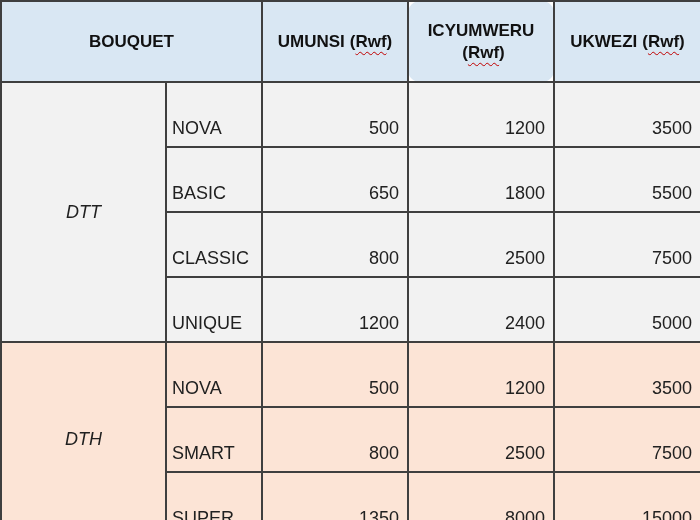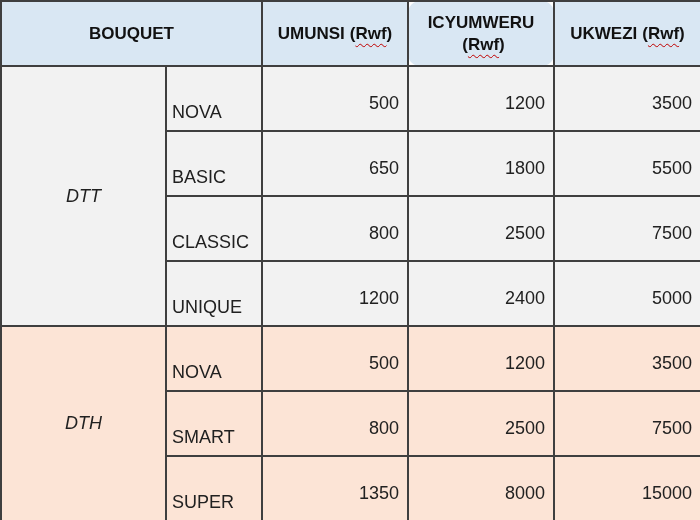--- a/index.html
+++ b/index.html
@@ -23,21 +23,21 @@
     width: 700px;
     height: 520px;
     border: 2px solid var(--border);
   }
   table.pricing td, table.pricing th {
     border: 2px solid var(--border);
     overflow: hidden;
     box-sizing: border-box;
   }
   
-  tr.header-row { height: 65px; }
+  tr.header-row { height: 81px; }
   tr.header-row th {
     background: var(--header-bg);
     font-weight: bold;
     font-size: 17px;
     vertical-align: middle;
     text-align: center;
     padding: 4px 6px;
     line-height: 22px;
     color: #111111;
   }
@@ -60,21 +60,21 @@
   }
   td.name-cell {
     text-align: left;
     vertical-align: bottom;
     padding: 0 16px 7px 5px;
     font-size: 18px;
   }
   td.price-cell {
     text-align: right;
     vertical-align: bottom;
-    padding: 0 8px 16px 4px;
+    padding: 0 8px 7px 4px;
     font-size: 18px;
   }
   .sec-dtt { background: var(--dtt-bg); }
   .sec-dth { background: var(--dth-bg); }
 </style>
 </head>
 <body>
 
 <table class="pricing">
   <colgroup>

